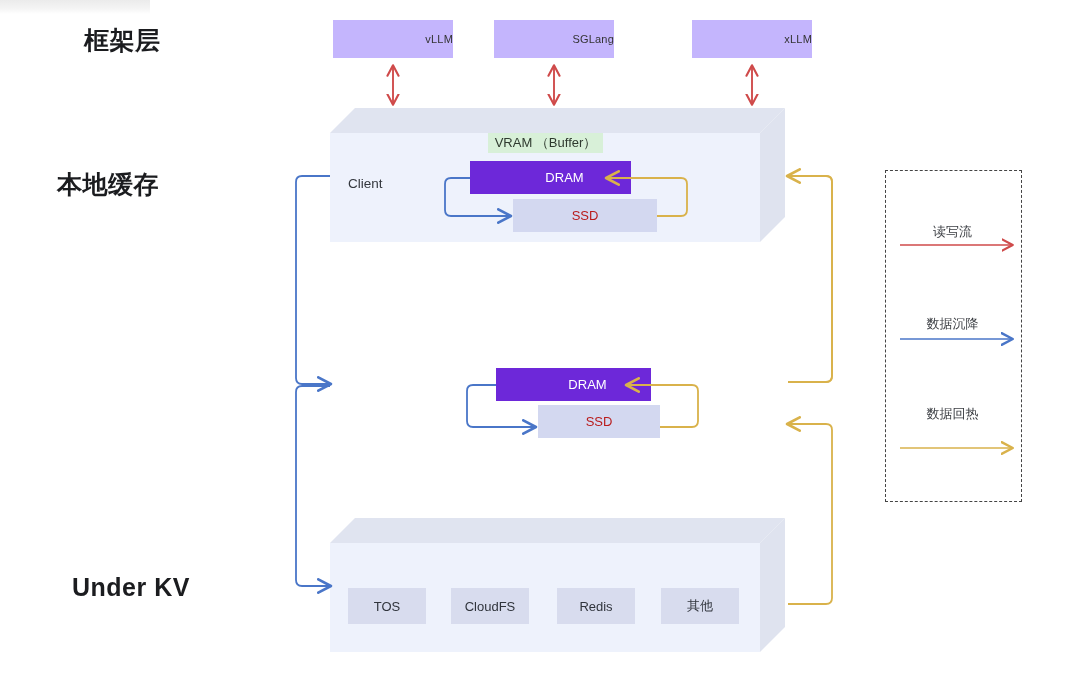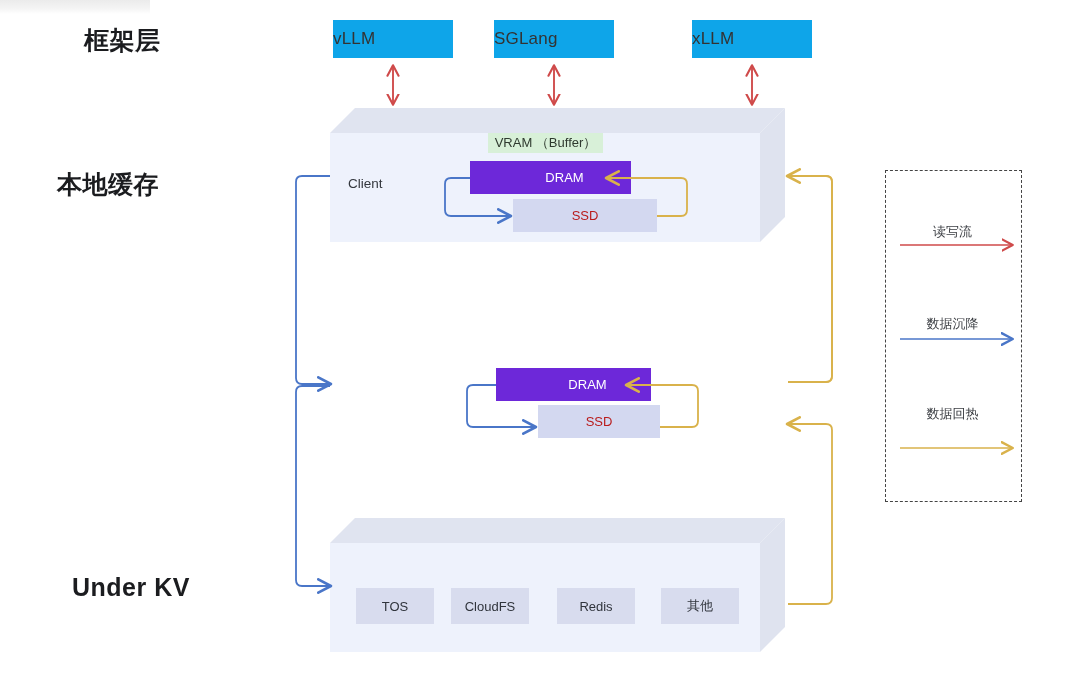--- a/index.html
+++ b/index.html
@@ -25,24 +25,24 @@
     color:#1b1c1f;
     white-space:nowrap;
     letter-spacing:0.5px;
   }
   .row-label.cn{font-size:25px;}
   .row-label.en{font-size:25px;}
 
   
   .fw-box{
     position:absolute;
-    background:#0ea5e9;
+    background:#c4b5fd;
     color:#333;
-    font-size:17px;
-    display:flex;align-items:center;justify-content:flex-start;
+    font-size:11px;
+    display:flex;align-items:center;justify-content:flex-end;
     letter-spacing:.2px;
   }
 
   
   .slab{position:absolute;}
   .slab .face-front{
     position:absolute;left:0;top:0;
     background:#eef2fc;
   }
   .slab .face-top{
@@ -130,21 +130,21 @@
   <div class="mem ssd" style="left:538px;top:405px;width:122px;height:33px;">
     <span>SSD</span>
   </div>
 
   <div class="slab" style="left:330px;top:518px;width:455px;height:159px;">
     <div class="face-top" style="left:0;top:0;width:455px;height:25px;clip-path:polygon(25px 0, 455px 0, 430px 25px, 0 25px);"></div>
     <div class="face-side" style="left:430px;top:0;width:25px;height:159px;clip-path:polygon(25px 0, 25px 109px, 0 134px, 0 25px);"></div>
     <div class="face-front" style="left:0;top:25px;width:430px;height:109px;"></div>
   </div>
 
-  <div class="mem store" style="left:356px;top:588px;width:78px;height:36px;">
+  <div class="mem store" style="left:348px;top:588px;width:78px;height:36px;">
     <span>TOS</span>
   </div>
   <div class="mem store" style="left:451px;top:588px;width:78px;height:36px;">
     <span>CloudFS</span>
   </div>
   <div class="mem store" style="left:557px;top:588px;width:78px;height:36px;">
     <span>Redis</span>
   </div>
   <div class="mem store" style="left:661px;top:588px;width:78px;height:36px;">
     <span>其他</span>

